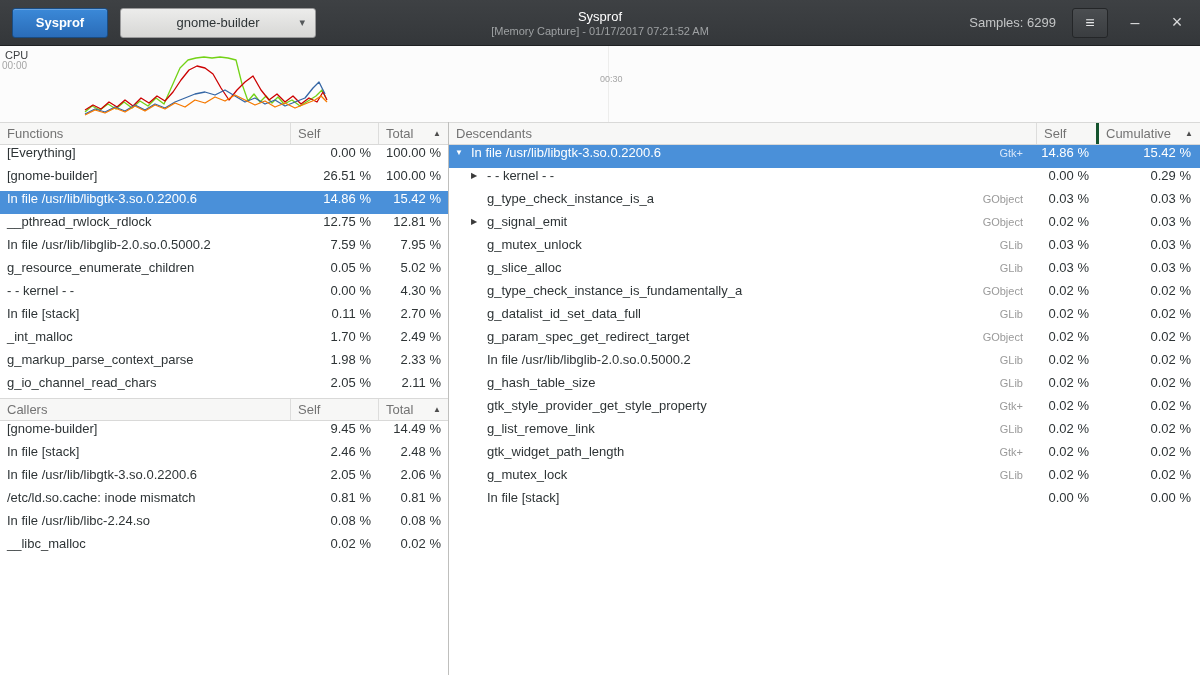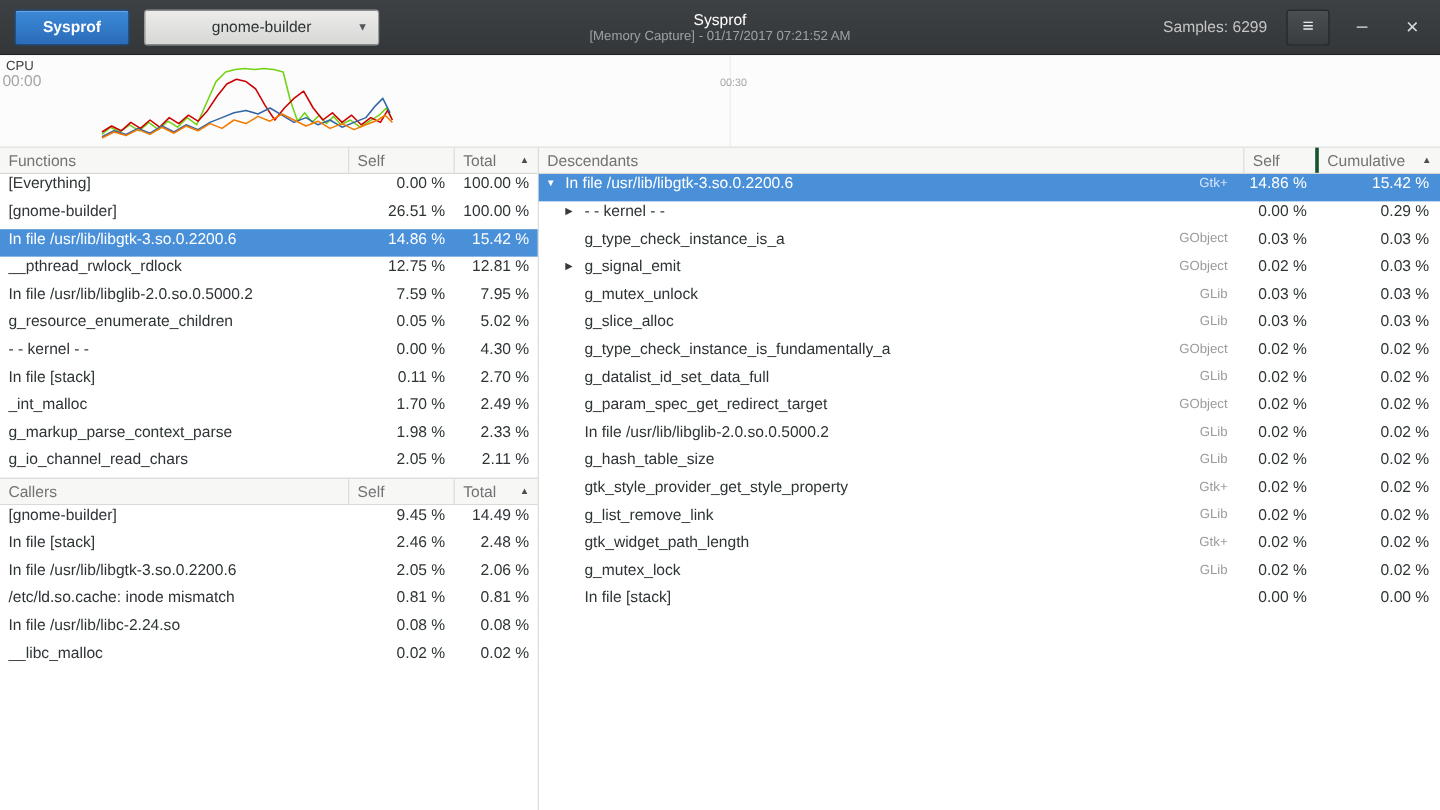--- a/index.html
+++ b/index.html
@@ -30,22 +30,22 @@
   .win-btn { width:26px; height:26px; background:transparent; border:none; color:#d9dadb;
     font-size:16px; cursor:pointer; display:flex; align-items:center; justify-content:center; }
   .win-btn.min { margin-left:14px; }
   .win-btn.close { margin-left:16px; font-size:18px; }
 
   
   .graph-area { flex:0 0 76px; height:76px; position:relative; background:#fcfcfc; cursor:crosshair; }
   .graph-area svg { position:absolute; inset:0; width:100%; height:100%; }
   .grid-mid { position:absolute; left:608px; top:0; bottom:0; width:1px; background:#ededec; }
   .cpu-label { position:absolute; top:3px; left:5px; font-size:11px; color:#3c3e40; }
-  .t0 { position:absolute; top:14px; left:2px; font-size:13px; color:#a5a5a5; }
-  .t1 { position:absolute; top:18px; left:600px; font-size:9px; color:#a5a5a5; }
+  .t0 { position:absolute; top:14px; left:2px; font-size:10px; color:#a5a5a5; }
+  .t1 { position:absolute; top:28px; left:600px; font-size:9px; color:#a5a5a5; }
 
   
   .main { flex:1; display:flex; min-height:0; }
   .left-panel { flex:0 0 449px; width:449px; border-right:1px solid #bfbfbd; display:flex;
     flex-direction:column; background:#fff; }
   .right-panel { flex:1; display:flex; flex-direction:column; background:#fff; }
   .filler { flex:1; background:#fff; }
 
   .thead { display:flex; flex:0 0 23px; height:23px; background:#f7f7f6;
     border-top:1px solid #d9d9d8; border-bottom:1px solid #d9d9d8; color:#737373; }

